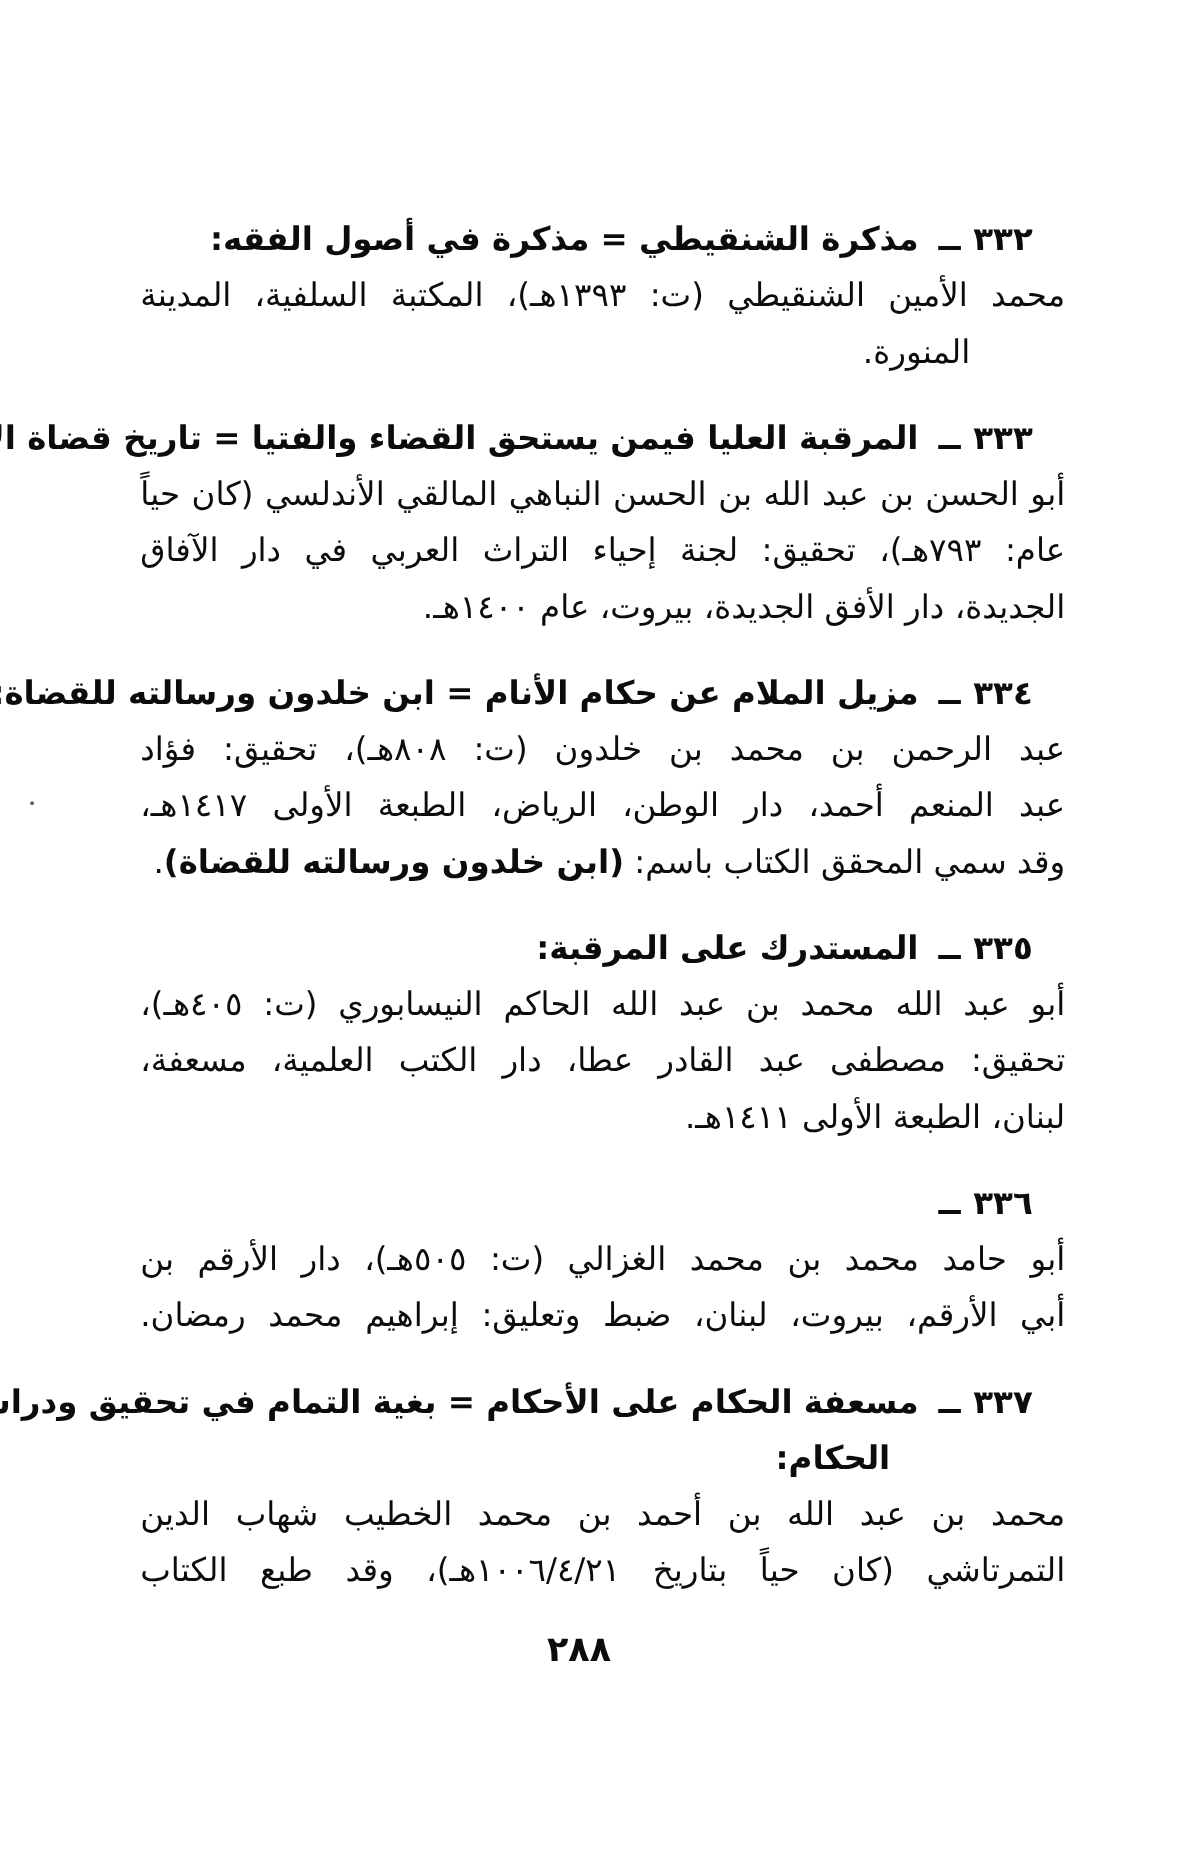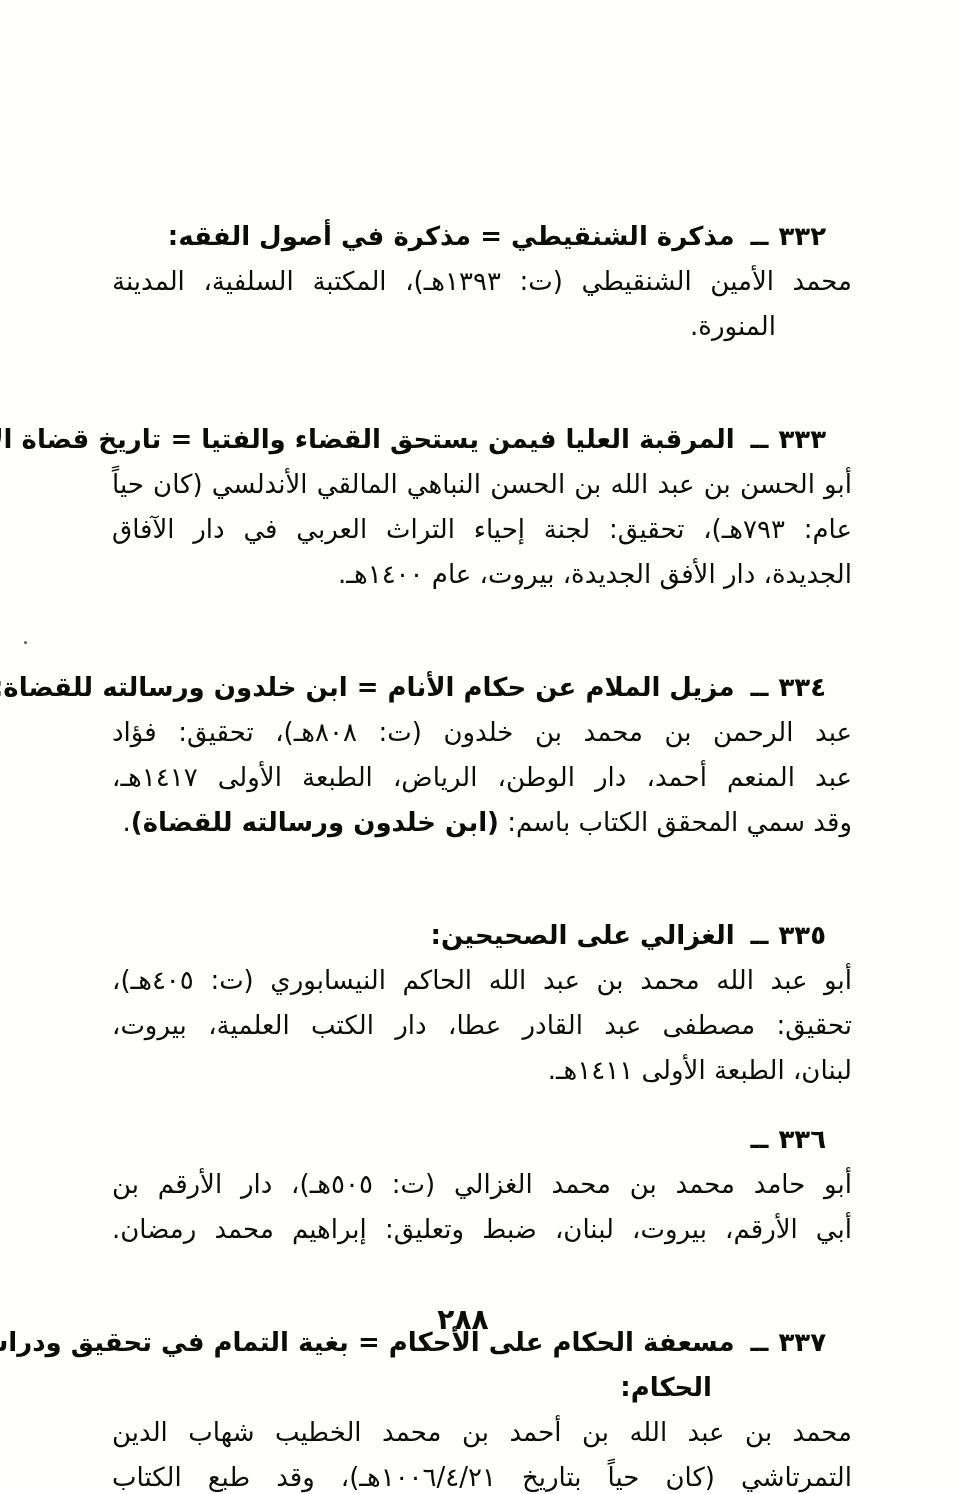--- a/index.html
+++ b/index.html
@@ -25,21 +25,21 @@
     display: flex;
     align-items: baseline;
     font-weight: bold;
     font-size: 26px;
     line-height: 45px;
     padding-right: 26px;
     white-space: nowrap;
   }
   .num { flex: 0 0 auto; letter-spacing: 1px; }
   .dash { flex: 0 0 auto; margin: 0 10px 0 16px; }
-  .title { flex: 0 0 auto; margin-top: 44px; }
+  .title { flex: 0 0 auto; }
   .heading-cont {
     font-weight: bold;
     font-size: 26px;
     line-height: 45px;
     text-align: right;
     margin-right: 140px;
   }
   .line {
     font-size: 26px;
     line-height: 45px;
@@ -110,24 +110,24 @@
       </div>
       <div class="line j">عبد الرحمن بن محمد بن خلدون (ت: ٨٠٨هـ)، تحقيق: فؤاد</div>
       <div class="line j">عبد المنعم أحمد، دار الوطن، الرياض، الطبعة الأولى ١٤١٧هـ،</div>
       <div class="line r"><span>وقد سمي المحقق الكتاب باسم: </span><span class="b">(ابن خلدون ورسالته للقضاة)</span><span>.</span></div>
     </div>
 
     <div class="entry">
       <div class="heading">
         <span class="num">٣٣٥</span>
         <span class="dash">ــ</span>
-        <span class="title">الغزالي على الصحيحين:</span>
+        <span class="title">المستدرك على المرقبة:</span>
       </div>
       <div class="line j">أبو عبد الله محمد بن عبد الله الحاكم النيسابوري (ت: ٤٠٥هـ)،</div>
-      <div class="line j">تحقيق: مصطفى عبد القادر عطا، دار الكتب العلمية، بيروت،</div>
+      <div class="line j">تحقيق: مصطفى عبد القادر عطا، دار الكتب العلمية، مسعفة،</div>
       <div class="line r">لبنان، الطبعة الأولى ١٤١١هـ.</div>
     </div>
 
     <div class="entry">
       <div class="heading">
         <span class="num">٣٣٦</span>
         <span class="dash">ــ</span>
       </div>
       <div class="line j">أبو حامد محمد بن محمد الغزالي (ت: ٥٠٥هـ)، دار الأرقم بن</div>
       <div class="line j">أبي الأرقم، بيروت، لبنان، ضبط وتعليق: إبراهيم محمد رمضان.</div>

